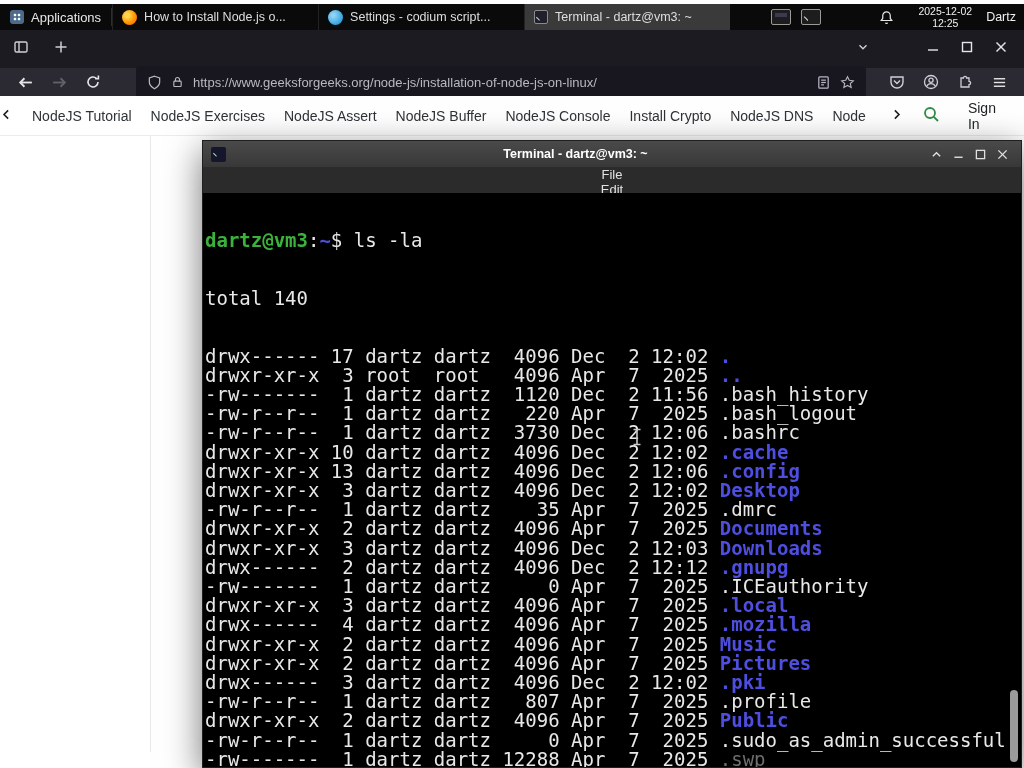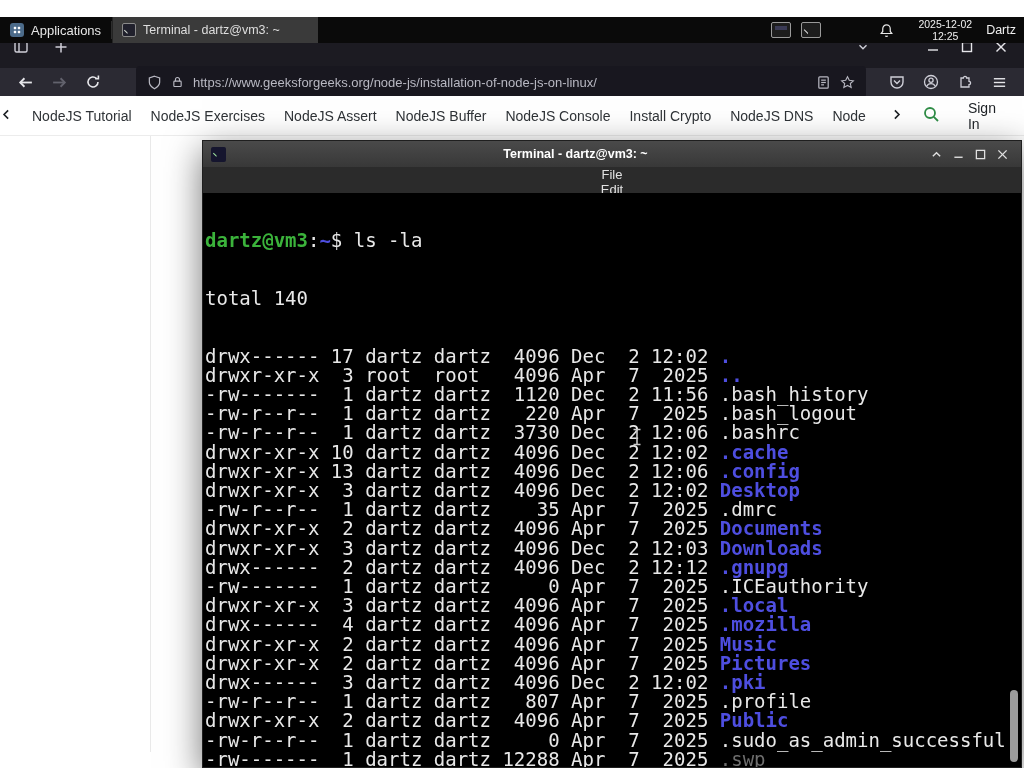--- a/index.html
+++ b/index.html
@@ -6,21 +6,21 @@
     --panel-bg:#0a0a0a; --tabbar-bg:#1c1b22; --toolbar-bg:#2b2a33; --tab-active-bg:#42414d;
     --urlbar-bg:#18171f; --gfg-green:#2f8d46; --term-title-bg:#3f3e3e; --term-menu-bg:#2b2b2b;
     --term-bg:#000000; --term-fg:#e8e8e8; --dir-blue:#4e4ee0; --prompt-green:#3bb33b; --dim-file:#6e6e6e;
   }
   *{box-sizing:border-box; margin:0; padding:0;}
   html,body{width:1024px; height:768px; overflow:hidden; background:#fff;
     font-family:"Liberation Sans", sans-serif;}
   #screen{position:relative; width:1024px; height:768px; background:#fff; overflow:hidden;}
 
   
-  .panel{position:absolute; top:17px; left:0; width:1024px; height:26px; background:var(--panel-bg);
+  .panel{position:absolute; top:4px; left:0; width:1024px; height:26px; background:var(--panel-bg);
     display:flex; align-items:center; color:#e6e6e6; z-index:50;}
   .apps-btn{display:flex; align-items:center; gap:7px; height:100%; padding:0 10px; font-size:13px;}
   .apps-icon{width:14px; height:14px; border-radius:3px; background:#4c6b8a; position:relative;}
   .apps-icon::after{content:""; position:absolute; inset:3px; background:
     radial-gradient(circle at 25% 25%, #fff 1.5px, transparent 1.6px),
     radial-gradient(circle at 75% 25%, #fff 1.5px, transparent 1.6px),
     radial-gradient(circle at 25% 75%, #fff 1.5px, transparent 1.6px),
     radial-gradient(circle at 75% 75%, #fff 1.5px, transparent 1.6px);}
   .panel-sep{width:1px; height:18px; background:#2d2d2d;}
   .win-btn{display:flex; align-items:center; gap:7px; width:206px; height:100%; padding:0 9px;
@@ -101,20 +101,28 @@
 
 <div id="screen">
 
   <div class="panel">
     <div class="apps-btn">
       <span class="apps-icon"></span>
       <span>Applications</span>
     </div>
     <div class="panel-sep"></div>
 
+    <div class="win-btn">
+      <span class="ic-firefox"></span>
+      <span class="title">How to Install Node.js o...</span>
+    </div>
+    <div class="win-btn">
+      <span class="ic-codium"></span>
+      <span class="title">Settings - codium script...</span>
+    </div>
     <div class="win-btn active">
       <span class="ic-term"></span>
       <span class="title">Terminal - dartz@vm3: ~</span>
     </div>
 
     <div class="panel-spacer"></div>
 
     <div class="tray">
       <span class="tray-ic screen"></span>
       <span class="tray-ic termbox"></span>

